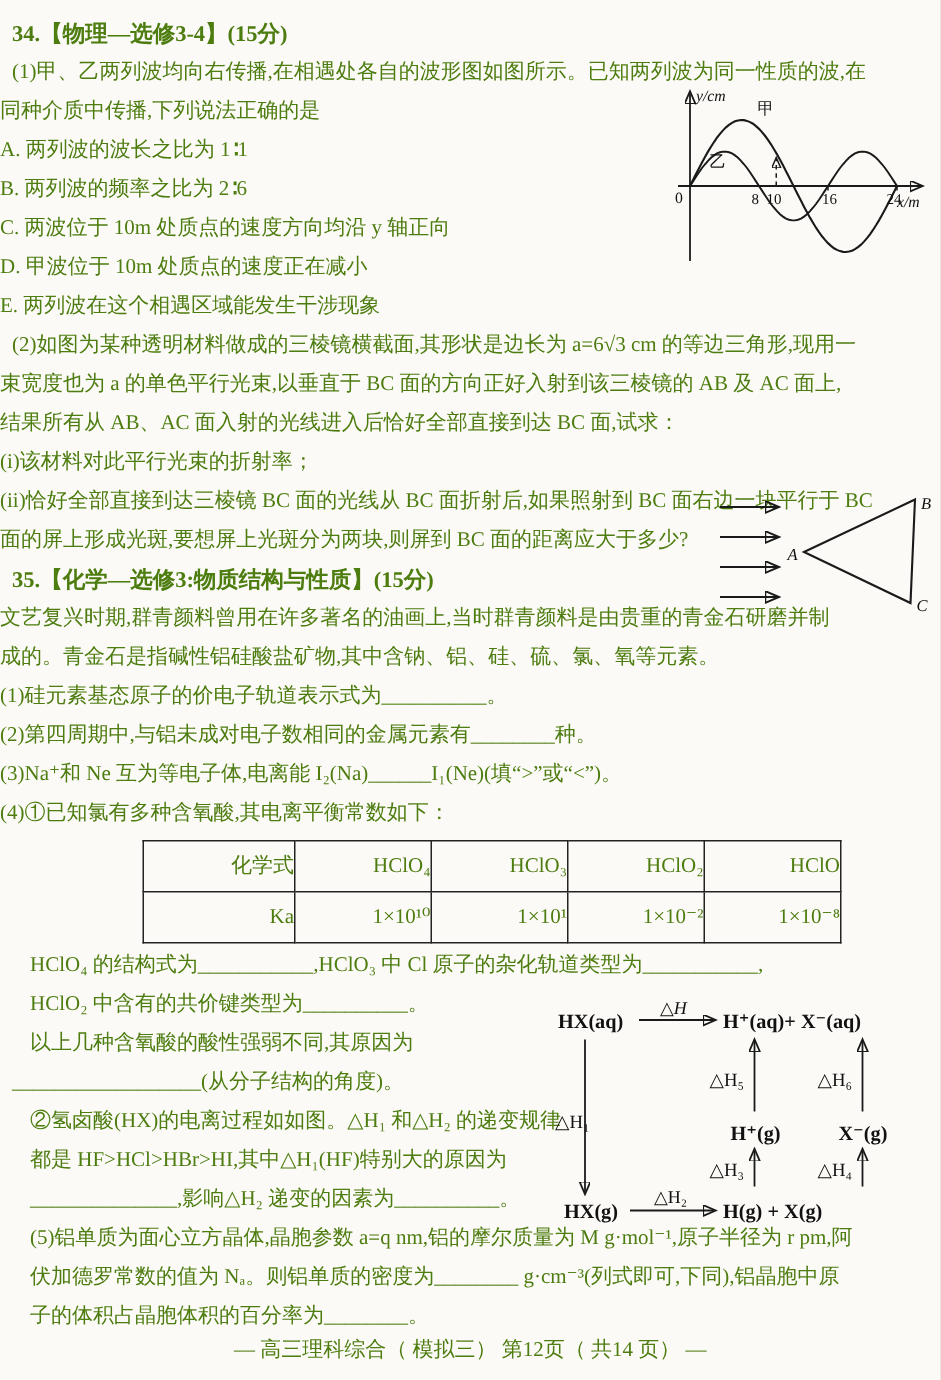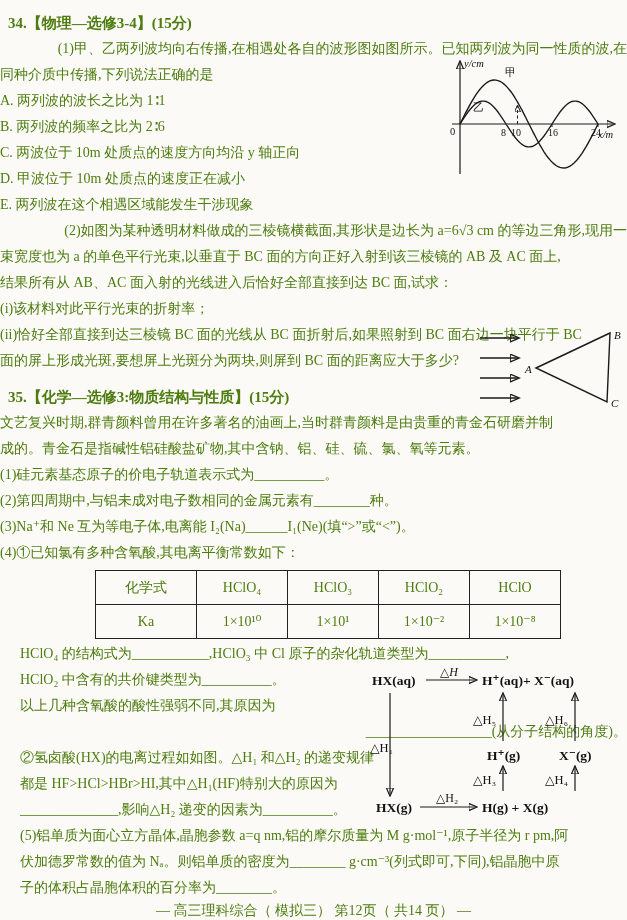--- a/index.html
+++ b/index.html
@@ -4,28 +4,28 @@
 <style>
   html,body{margin:0;padding:0;background:#d8d8d8;}
   .page{
     width:627px;height:920px;margin:0 auto;position:relative;overflow:hidden;
     background:#fbfaf7;color:#4d7c0f;
     font-family:"Liberation Serif","DejaVu Serif",serif;
     font-size:14px;line-height:26px;
     box-sizing:border-box;padding-top:10px;
   }
   .line{white-space:nowrap;}
-  .ml0{padding-left:20px;text-align:right;}
+  .ml0{padding-left:8px;}
   .ml1{}
   .ml2{padding-left:20px;}
   .qheader{font-weight:bold;font-size:15px;padding-left:8px;}
-  .q35wrap{margin-top:10px;}
+  .q35wrap{margin-top:0;}
   table.ka{border-collapse:collapse;margin:4px 0 2px 95px;}
   table.ka td{
-    border:1.6px solid #222;text-align:center;vertical-align:middle;
+    border:1.6px solid #222;text-align:right;vertical-align:middle;
     width:90px;height:33px;padding:0;font-size:14px;line-height:16px;
   }
   table.ka td.c0{width:100px;}
   .fig{position:absolute;}
   .fig text{font-family:"Liberation Serif","DejaVu Serif",serif;fill:#111;}
   .fig .ital{font-style:italic;}
   .fig line,.fig polyline,.fig path{stroke:#1a1a1a;fill:none;}
   .footer{text-align:center;line-height:16px;margin-top:2px;font-size:14px;}
 </style>
 </head>

